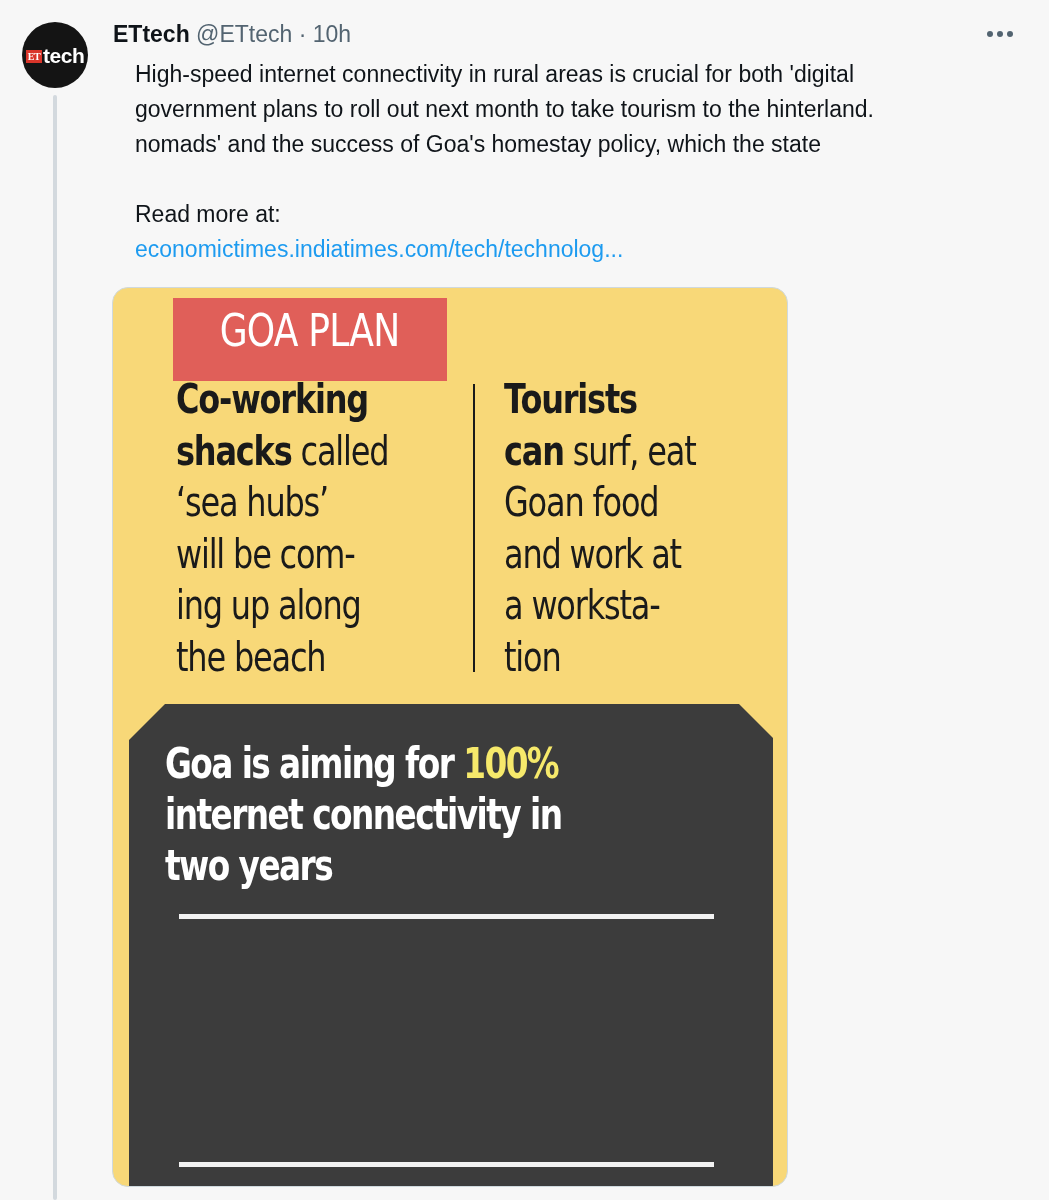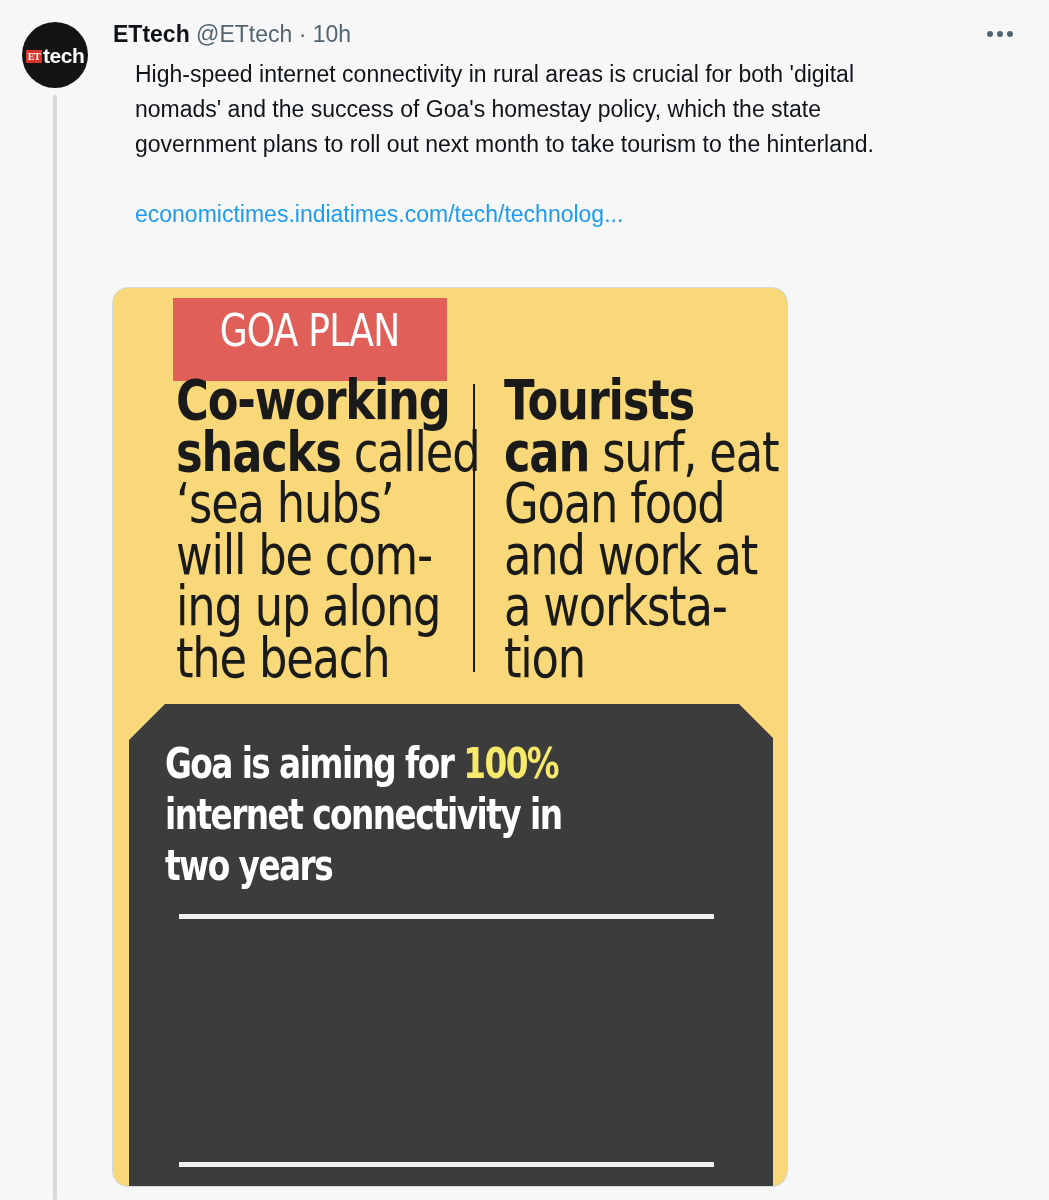--- a/index.html
+++ b/index.html
@@ -22,21 +22,21 @@
   .tweet-text { position: absolute; left: 113px; top: 57px; width: 900px; font-size: 23px; line-height: 35px; color: #0f1419; }
   .tweet-text p { white-space: nowrap; margin-left: 22px; }
   .tweet-text .gap { height: 35px; }
   .tweet-text a { color: #1d9bf0; text-decoration: none; }
 
   .media { position: absolute; left: 112px; top: 287px; width: 676px; height: 900px; border-radius: 16px; overflow: hidden; background: #f8d878; border: 1px solid #cfd9de; }
 
   .tag { position: absolute; left: 60px; top: 10px; width: 274px; height: 83px; background: #e05f59; color: #fff; font-family: "DejaVu Sans", sans-serif; font-size: 44px; line-height: 65px; text-align: center; letter-spacing: -1px; font-weight: normal; }
   .tag span { display: inline-block; transform: scaleX(0.82); }
 
-  .col { position: absolute; top: 86px; font-size: 56px; line-height: 51.5px; color: #1a1a1a; letter-spacing: -1.5px; font-family: "DejaVu Sans", sans-serif; }
+  .col { position: absolute; top: 86px; font-size: 40px; line-height: 51.5px; color: #1a1a1a; letter-spacing: -1.5px; font-family: "DejaVu Sans", sans-serif; }
   .col .ln { display: block; white-space: nowrap; transform: scaleX(0.8); transform-origin: left center; }
   .col b { font-weight: bold; }
   .col-left { left: 63px; }
   .col-right { left: 391px; }
   .divider { position: absolute; left: 360px; top: 96px; width: 2px; height: 288px; background: #1a1a1a; }
 
   .panel { position: absolute; left: 16px; top: 416px; width: 644px; height: 500px; background: #3c3c3c;
     clip-path: polygon(36px 0, 610px 0, 644px 34px, 644px 100%, 0 100%, 0 36px); }
   .panel .txt { position: absolute; left: 36px; font-family: "DejaVu Sans", sans-serif; font-weight: bold; color: #fff; font-size: 42px; line-height: 51px; letter-spacing: -2px; }
   .panel .txt .ln { display: block; white-space: nowrap; transform: scaleX(0.78); transform-origin: left center; }
@@ -65,23 +65,24 @@
 </div>
 
 <div class="more">
   <span></span>
   <span></span>
   <span></span>
 </div>
 
 <div class="tweet-text">
   <p>High-speed internet connectivity in rural areas is crucial for both 'digital</p>
+  <p>government plans to roll out next month to take tourism to the hinterland.</p>
   <p>nomads' and the success of Goa's homestay policy, which the state</p>
-  <p>government plans to roll out next month to take tourism to the hinterland.</p>
   <div class="gap"></div>
+  <p>Read more at:</p>
   <p><a>economictimes.indiatimes.com/tech/technolog...</a></p>
 </div>
 
 <div class="media">
   <div class="tag"><span>GOA PLAN</span></div>
 
   <div class="col col-left">
     <span class="ln"><b>Co-working</b></span>
     <span class="ln"><b>shacks</b><span> called</span></span>
     <span class="ln">‘sea hubs’</span>

